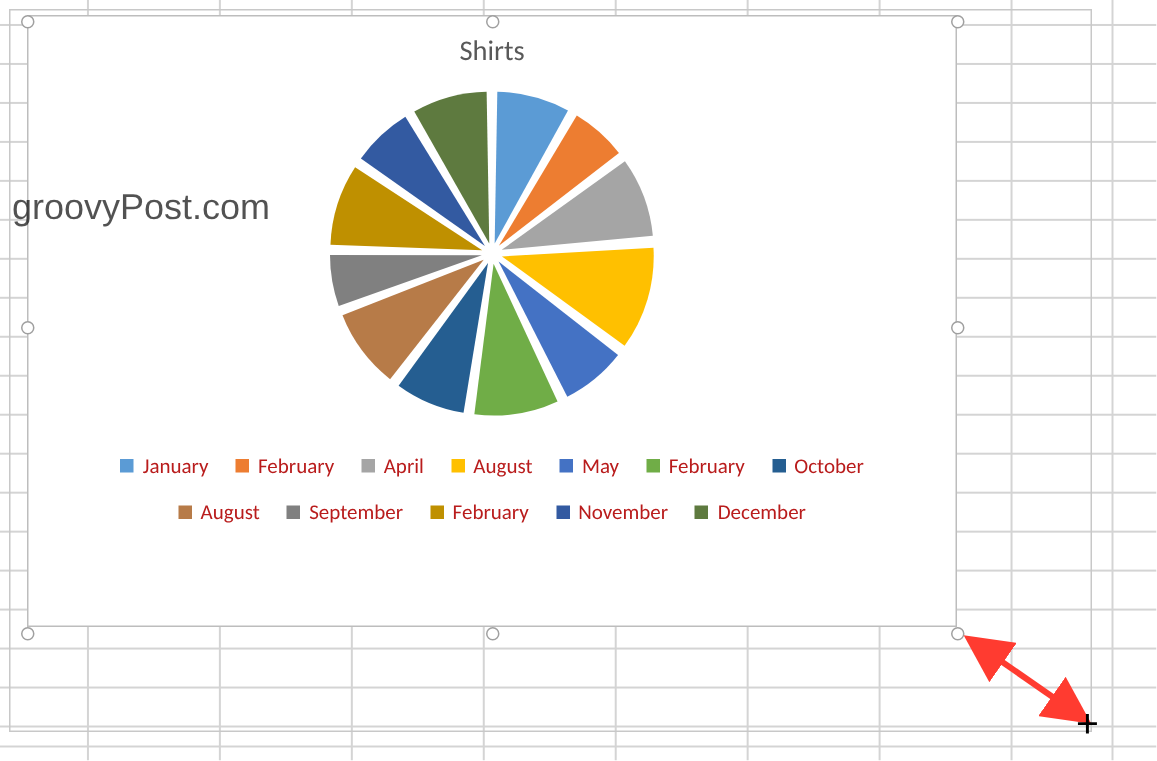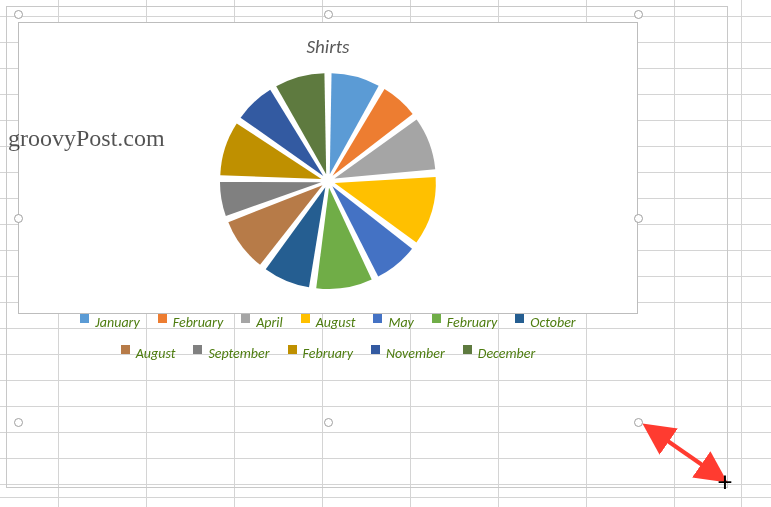--- a/index.html
+++ b/index.html
@@ -16,36 +16,35 @@
       top: 0; left: 0; right: 0; bottom: 0;
       background-image:
         repeating-linear-gradient(to right, #d4d4d4 0, #d4d4d4 1px, transparent 1px, transparent 88px),
         repeating-linear-gradient(to bottom, #d4d4d4 0, #d4d4d4 1px, transparent 1px, transparent 26px);
       background-position: -30px -10px;
     }
     .watermark {
       position: absolute;
       top: 125px;
       left: 8px;
-      font-family: Liberation Serif, serif;
+      font-family: Liberation Sans, sans-serif;
       font-size: 24px;
       color: rgba(0,0,0,0.68);
       z-index: 50;
       pointer-events: none;
     }
     .chart-object {
       position: absolute;
-      top: 22px;
+      top: 10px;
       left: 18px;
       width: 620px;
-      height: 292px;
+      height: 408px;
       border: 1px solid #bdbdbd;
       background: #fff;
       z-index: 10;
-      font-style: italic;
     }
     .chart-object-outer {
       position: absolute;
       top: 6px;
       left: 6px;
       width: 722px;
       height: 482px;
       border: 1px solid #c8c8c8;
       background: transparent;
       z-index: 5;
@@ -69,23 +68,23 @@
     .legend {
       display: flex;
       flex-wrap: wrap;
       justify-content: center;
       padding: 18px 30px 0 30px;
       column-gap: 18px;
       row-gap: 14px;
     }
     .legend-item {
       display: flex;
-      align-items: flex-start;
+      align-items: center;
       gap: 6px;
-      color: #4d7c0f;
+      color: #b91c1c;
       font-size: 14px;
     }
     .swatch {
       width: 9px;
       height: 9px;
       flex: 0 0 9px;
     }
     .sel-handle {
       position: absolute;
       width: 9px;

